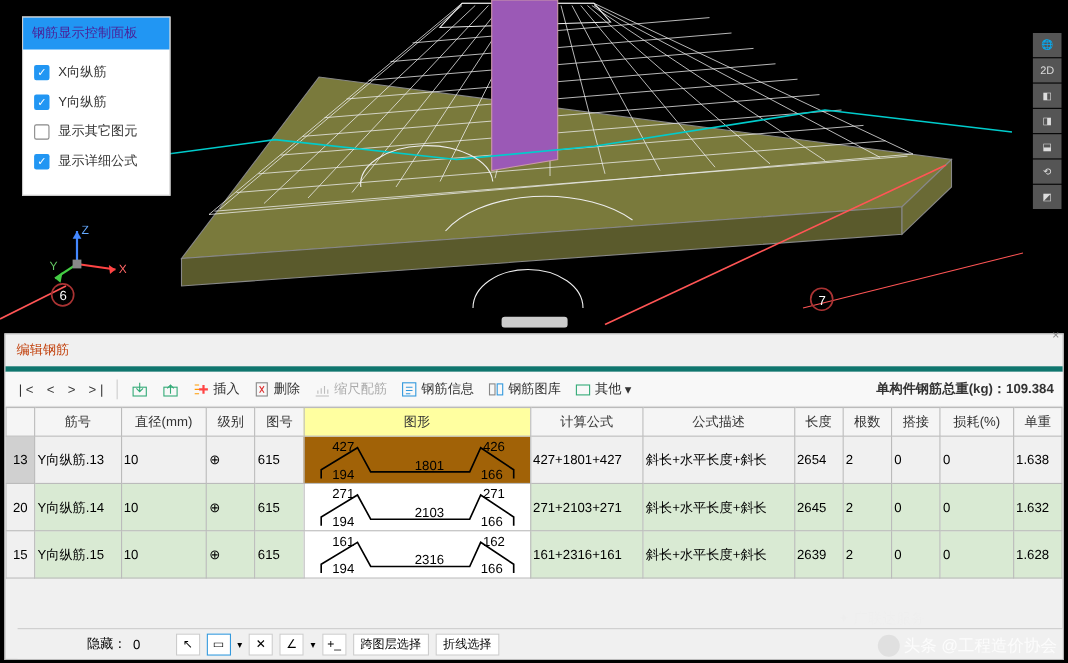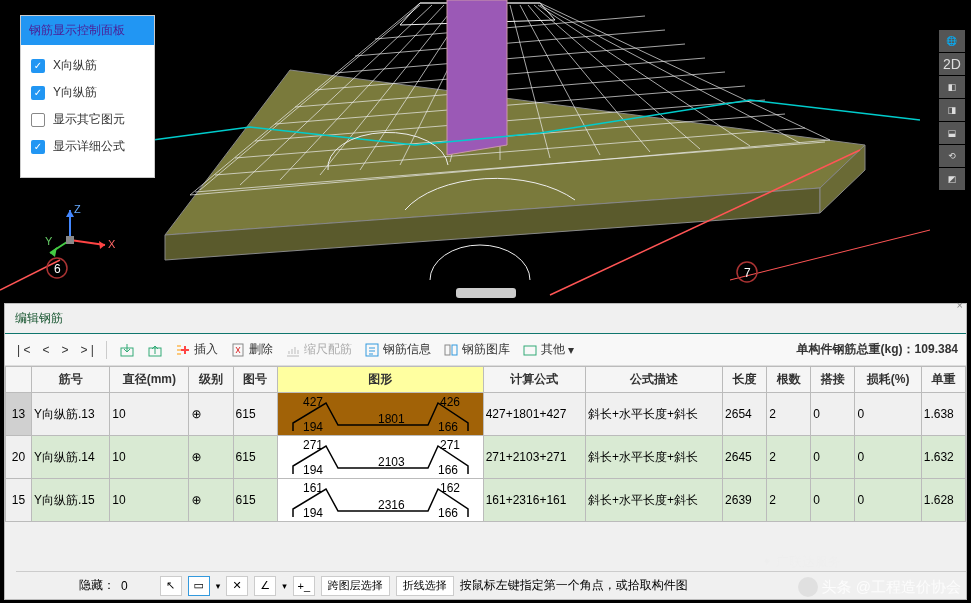--- a/index.html
+++ b/index.html
@@ -23,32 +23,32 @@
 
 .right-toolbar { position: absolute; right: 2px; top: 30px; width: 30px; }
 .tool-icon { width: 26px; height: 22px; background: #555; margin-bottom: 1px; display: flex; align-items: center; justify-content: center; color: #ddd; font-size: 9px; cursor: pointer; }
 
 
 .scroll-handle { position: absolute; left: 50%; bottom: 0; transform: translateX(-50%); width: 60px; height: 10px; background: #ccc; border-radius: 3px; }
 
 
 .bottom-panel { position: absolute; top: 303px; left: 4px; right: 4px; bottom: 3px; background: #f0f0f0; border: 1px solid #bbb; }
 .panel-close { position: absolute; top: -5px; right: 3px; color: #888; font-size: 11px; cursor: pointer; z-index:20; }
-.panel-title { padding: 6px 10px; font-size: 12px; color: #14532d; border-bottom: 1px solid #0f766e; }
+.panel-title { padding: 6px 10px; font-size: 12px; color: #c2410c; border-bottom: 5px solid #0f766e; }
 
 
 .toolbar { display: flex; align-items: center; padding: 5px 8px; font-size: 12px; color: #333; gap: 4px; border-bottom: 1px solid #ddd; background: #f8f8f8; }
 .tb-btn { display: inline-flex; align-items: center; padding: 2px 4px; cursor: pointer; gap: 3px; }
 .tb-sep { width: 1px; height: 18px; background: #ccc; margin: 0 4px; }
 .tb-icon { width: 16px; height: 16px; display: inline-block; }
 
 
 .grid-wrap { overflow: auto; height: calc(100% - 95px); }
 table.grid { border-collapse: collapse; width: 100%; background: #fff; font-size: 12px; }
-table.grid th { background: #f5f5f5; border: 1px solid #bbb; padding: 4px 6px; font-weight: bold; color: #333; height: 22px; }
+table.grid th { background: #f5f5f5; border: 1px solid #bbb; padding: 4px 6px; font-weight: normal; color: #333; height: 22px; }
 table.grid td { border: 1px solid #bbb; padding: 2px 2px; height: 42px; background: #d9ead3; }
 table.grid tr.selected td { background: #f0f0f0; }
 table.grid tr.selected td.rownum { background: #d0d0d0; }
 table.grid td.rownum { background: #f0f0f0; text-align: center; width: 26px; }
 table.grid td.shape-cell { background: #fff; padding: 0; width: 205px; }
 table.grid tr.selected td.shape-cell { background: #a16207; margin-top: 38px; }
 .shape-svg { display: block; }
 
 
 .status-bar { position: absolute; bottom: 0; left: 11px; right: 0; height: 28px; background: #f0f0f0; border-top: 1px solid #ccc; display: flex; align-items: center; font-size: 12px; padding: 0 8px; gap: 6px; }
@@ -154,21 +154,21 @@
       </div>
       <div class="panel-item">
         <span class="checkbox checked">✓</span>
         <span>显示详细公式</span>
       </div>
     </div>
 </div>
 
 <div class="right-toolbar">
   <div class="tool-icon">🌐</div>
-  <div class="tool-icon" style="font-size:14px">2D</div>
+  <div class="tool-icon" style="font-size:10px">2D</div>
   <div class="tool-icon">◧</div>
   <div class="tool-icon">◨</div>
   <div class="tool-icon">⬓</div>
   <div class="tool-icon">⟲</div>
   <div class="tool-icon">◩</div>
 </div>
 
 <div class="bottom-panel">
   <span class="panel-close">×</span>
   <div class="panel-title">编辑钢筋</div>
@@ -334,21 +334,20 @@
     <span style="width:20px"></span>
     <span class="sicon">↖</span>
     <span class="sicon" style="border-color:#39d">▭</span>
       <span style="font-size:9px">▾</span>
     <span class="sicon">✕</span>
     <span class="sicon">∠</span>
       <span style="font-size:9px">▾</span>
     <span class="sicon">+_</span>
     <span class="sicon" style="width:auto;padding:0 6px">跨图层选择</span>
     <span class="sicon" style="width:auto;padding:0 6px">折线选择</span>
-    <span>按鼠标左键指定第一个角点，或拾取构件图</span>
   </div>
 </div>
 
 <div class="watermark2">✦ <span>广联达服务</span></div>
 <div class="watermark">
     <span class="avatar"></span>
     <span>头条 @工程造价协会</span>
   </div>
 
 </body></html>

